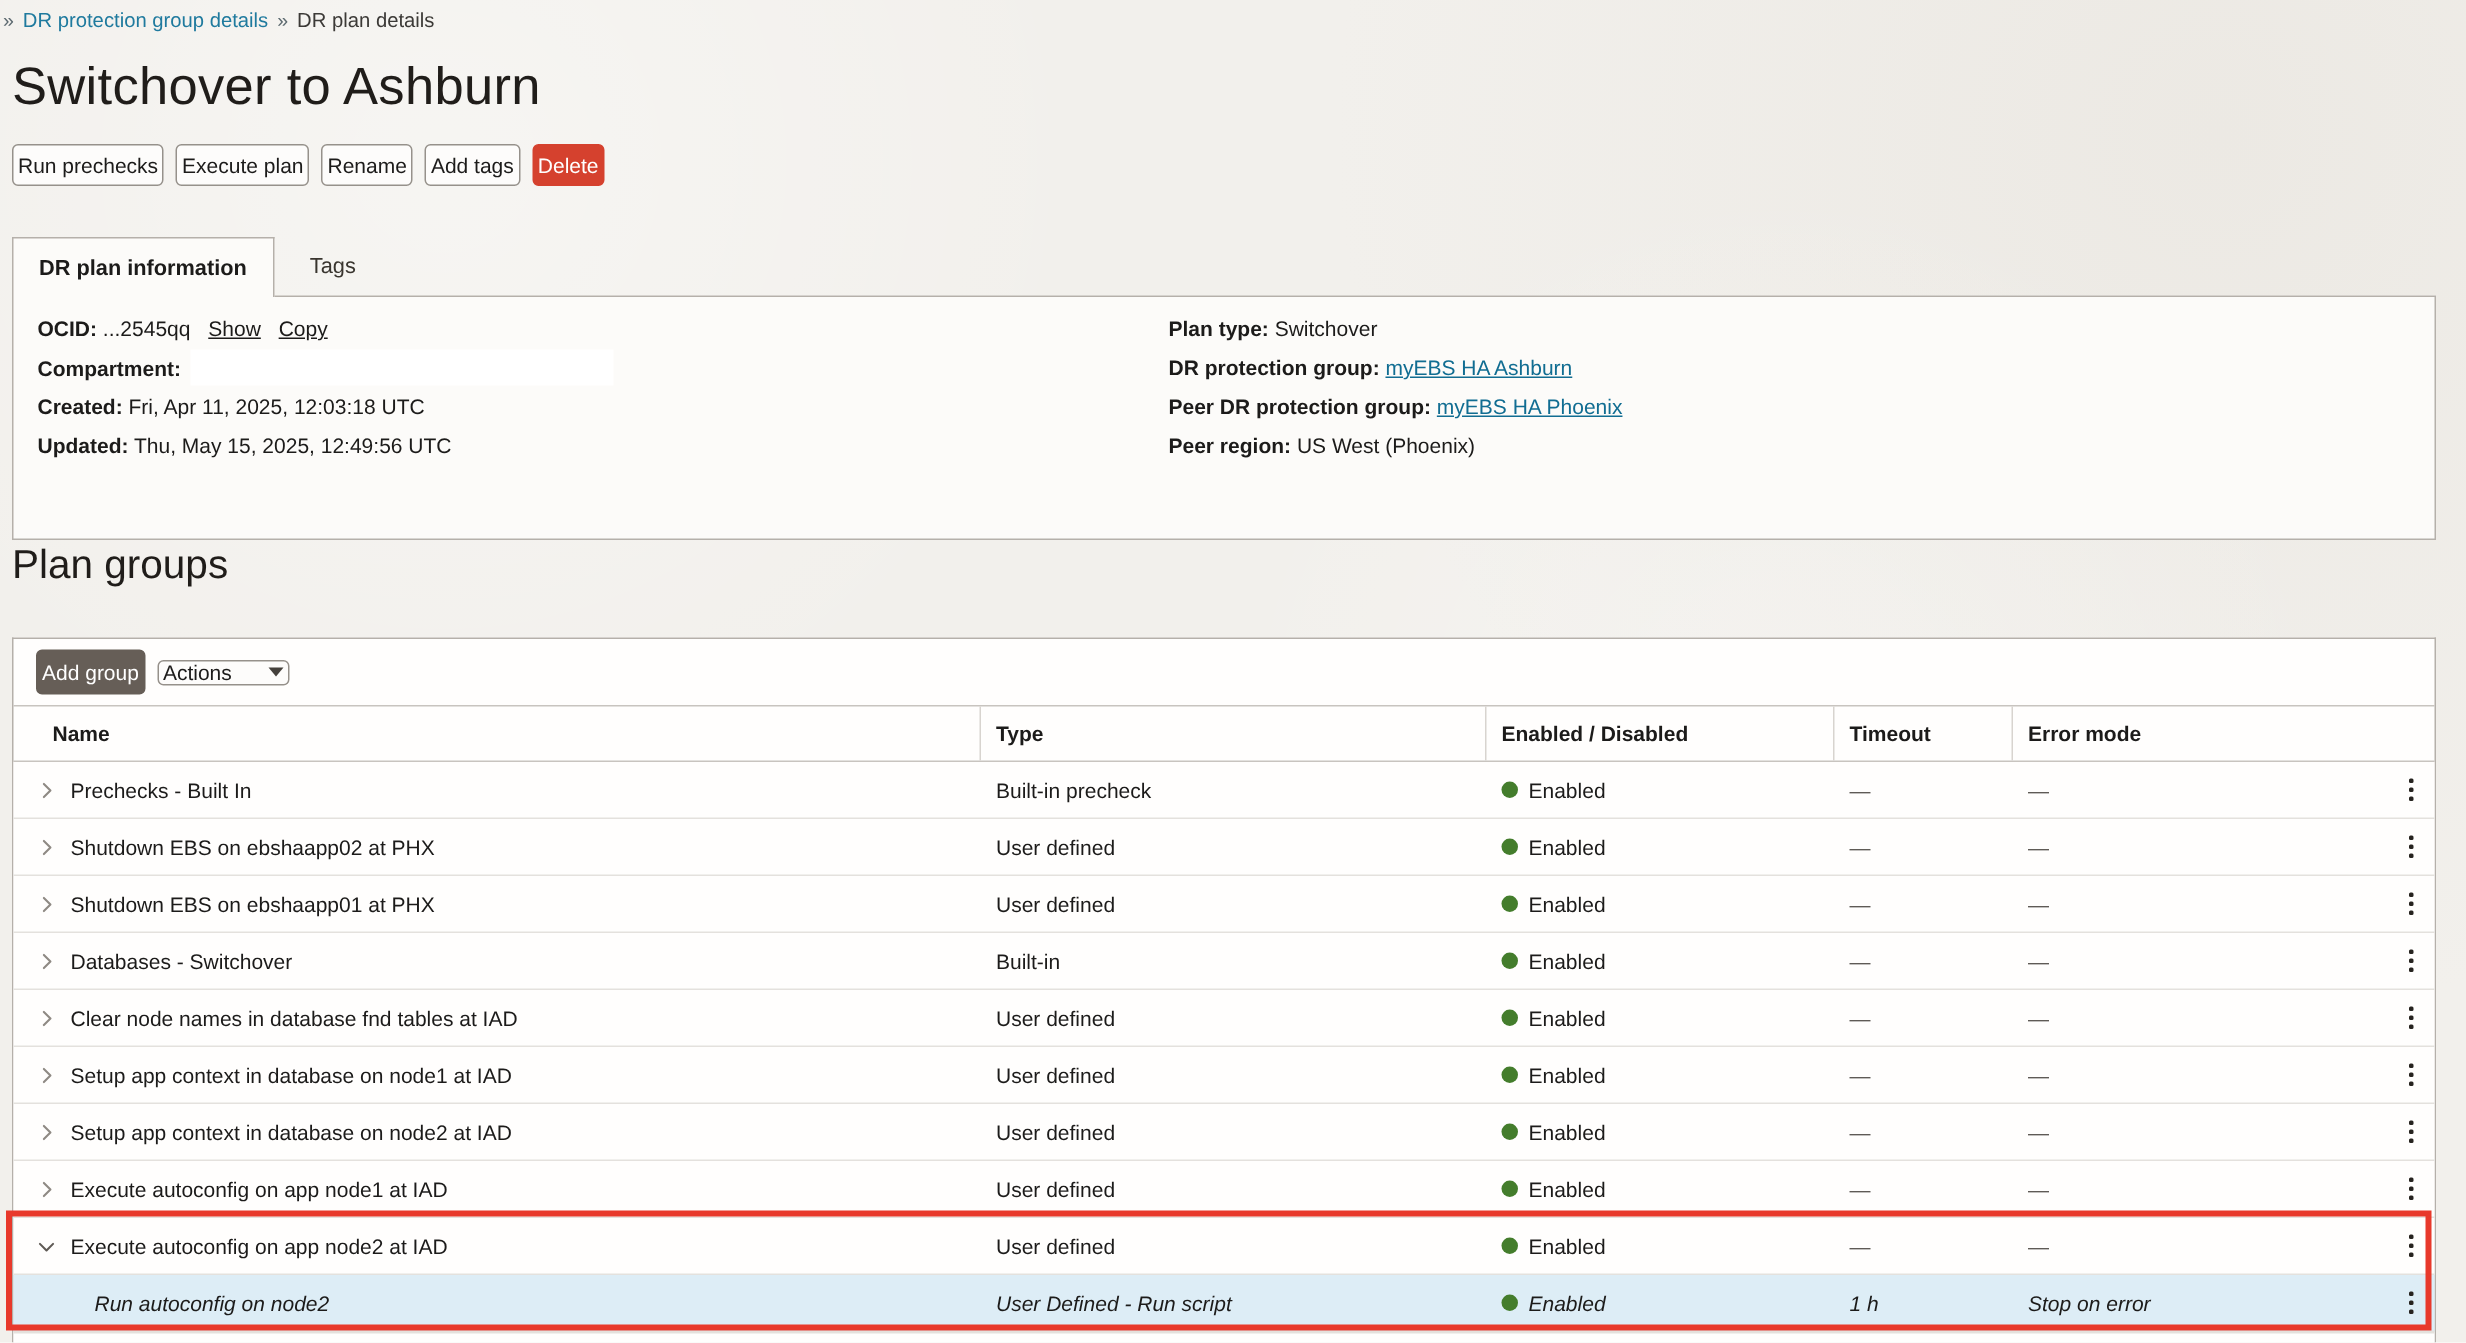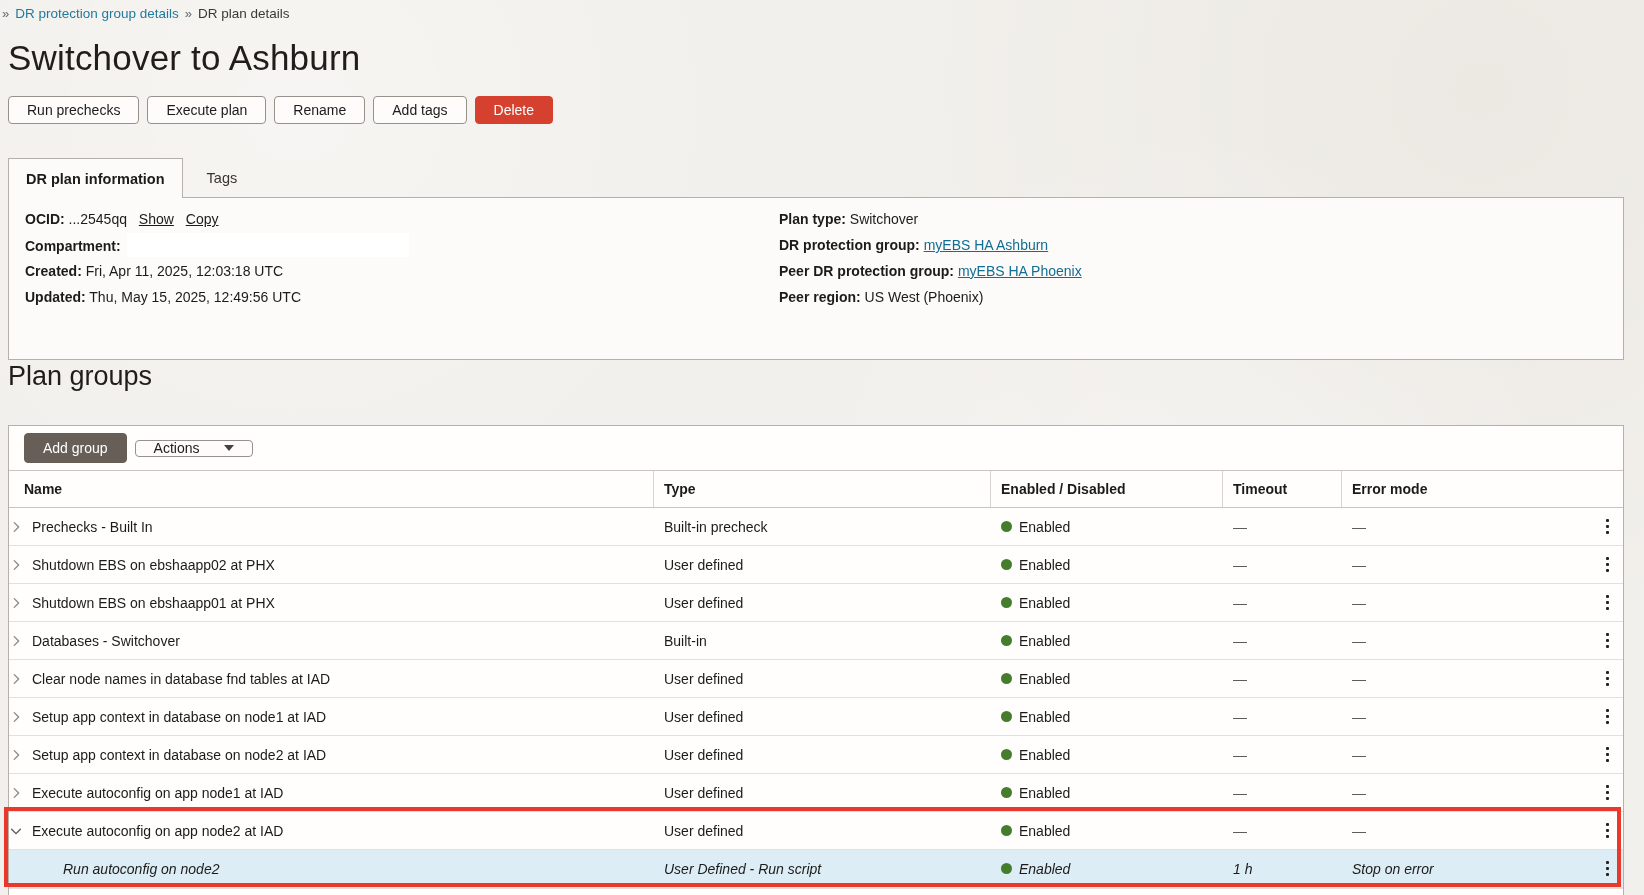--- a/index.html
+++ b/index.html
@@ -17,21 +17,21 @@
   
   .breadcrumb { position:absolute; top:6px; left:2px; font-size:13.5px; display:flex; gap:6px; align-items:center; }
   .breadcrumb .sep { color:#5d6a70; font-size:13px; }
   .breadcrumb a.crumb-link { color:#1f7a9e; text-decoration:none; cursor:pointer; }
   .breadcrumb .crumb-current { color:#3c3a37; }
   
   .page-title { position:absolute; top:38px; left:8px; font-size:35px; font-weight:400; color:#201d1a; letter-spacing:0.2px; }
   
   .btn-row { position:absolute; top:96px; left:8px; display:flex; gap:8px; }
   .btn {
-    height:28px; padding:0 18px; font-size:14px; font-family:inherit;
+    height:28px; padding:0 3px; font-size:14px; font-family:inherit;
     background:#fdfcfb; border:1px solid #96918b; border-radius:4px; color:#1c1b1a; cursor:pointer;
     display:inline-flex; align-items:center;text-align:center;
   }
   .btn.danger { background:#d5412e; border-color:#d5412e; color:#fff; }
   
   .tabs { position:absolute; top:158px; left:8px; display:flex; z-index:2; }
   .tab { height:40px; display:flex; align-items:center; padding:0 17px; font-size:14.5px; cursor:pointer; }
   .tab.active { background:#fcfbf9; border:1px solid #b5b0aa; border-bottom:none; font-weight:700; }
   .tab.inactive { color:#39352f; padding:0 24px; }
   .info-panel {
@@ -51,25 +51,25 @@
     position:absolute; top:425px; left:8px; width:1616px; height:470px;
     background:#fffefd; border:1px solid #b5b0aa; border-bottom:none;
   }
   .toolbar { height:44px; display:flex; align-items:center; gap:8px; padding:0 15px; }
   .btn.add-group { background:#665e57; border-color:#665e57; color:#fff; height:30px; }
   .btn.actions-btn { height:17px; gap:24px; }
   .caret-down { width:0; height:0; border-left:5px solid transparent; border-right:5px solid transparent; border-top:6px solid #45413c; }
   .grid-row { display:grid; grid-template-columns: 645px 337px 232px 119px 230px 1fr; align-items:center; }
   .thead { height:38px; border-top:1px solid #c8c4bf; border-bottom:1px solid #c8c4bf; font-weight:700; font-size:14px; }
   .thead .th { height:100%; display:flex; align-items:center; padding-left:10px; border-right:1px solid #d8d4cf; }
-  .thead .th.first { padding-left:15px; }
+  .thead .th.first { padding-left:26px; }
   .thead .th.last, .thead .th.kebab-h { border-right:none; }
   .trow { height:38px; border-bottom:1px solid #e4e1dd; font-size:14px; background:#fffefd; }
   .trow.highlight { background:#ddedf6;font-style:italic; }
-  .name-cell { display:flex; align-items:center; gap:9px; height:100%; }
+  .name-cell { display:flex; align-items:center; padding-left:15px; gap:9px; height:100%; }
   .name-cell.sub { padding-left:54px; }
   .chev { color:#8f8a84; display:flex; align-items:center; }
   .trow .cell { padding-left:10px; }
   .status-cell { display:flex; align-items:center; gap:7px; padding-left:10px; }
   .dot { width:11px; height:11px; border-radius:50%; background:#447d2c; flex:0 0 auto; }
   .dash { color:#5f5b56; }
   .kebab { display:flex; flex-direction:column; gap:3px; align-items:center; justify-content:center; cursor:pointer; width:28px; height:28px; margin-left:auto; margin-right:2px; }
   .kebab i { width:3px; height:3px; background:#26231f; border-radius:1px; }
   .filler-row { height:7px; border-top:1px solid #e4e1dd; background:#fffefd; }
   

